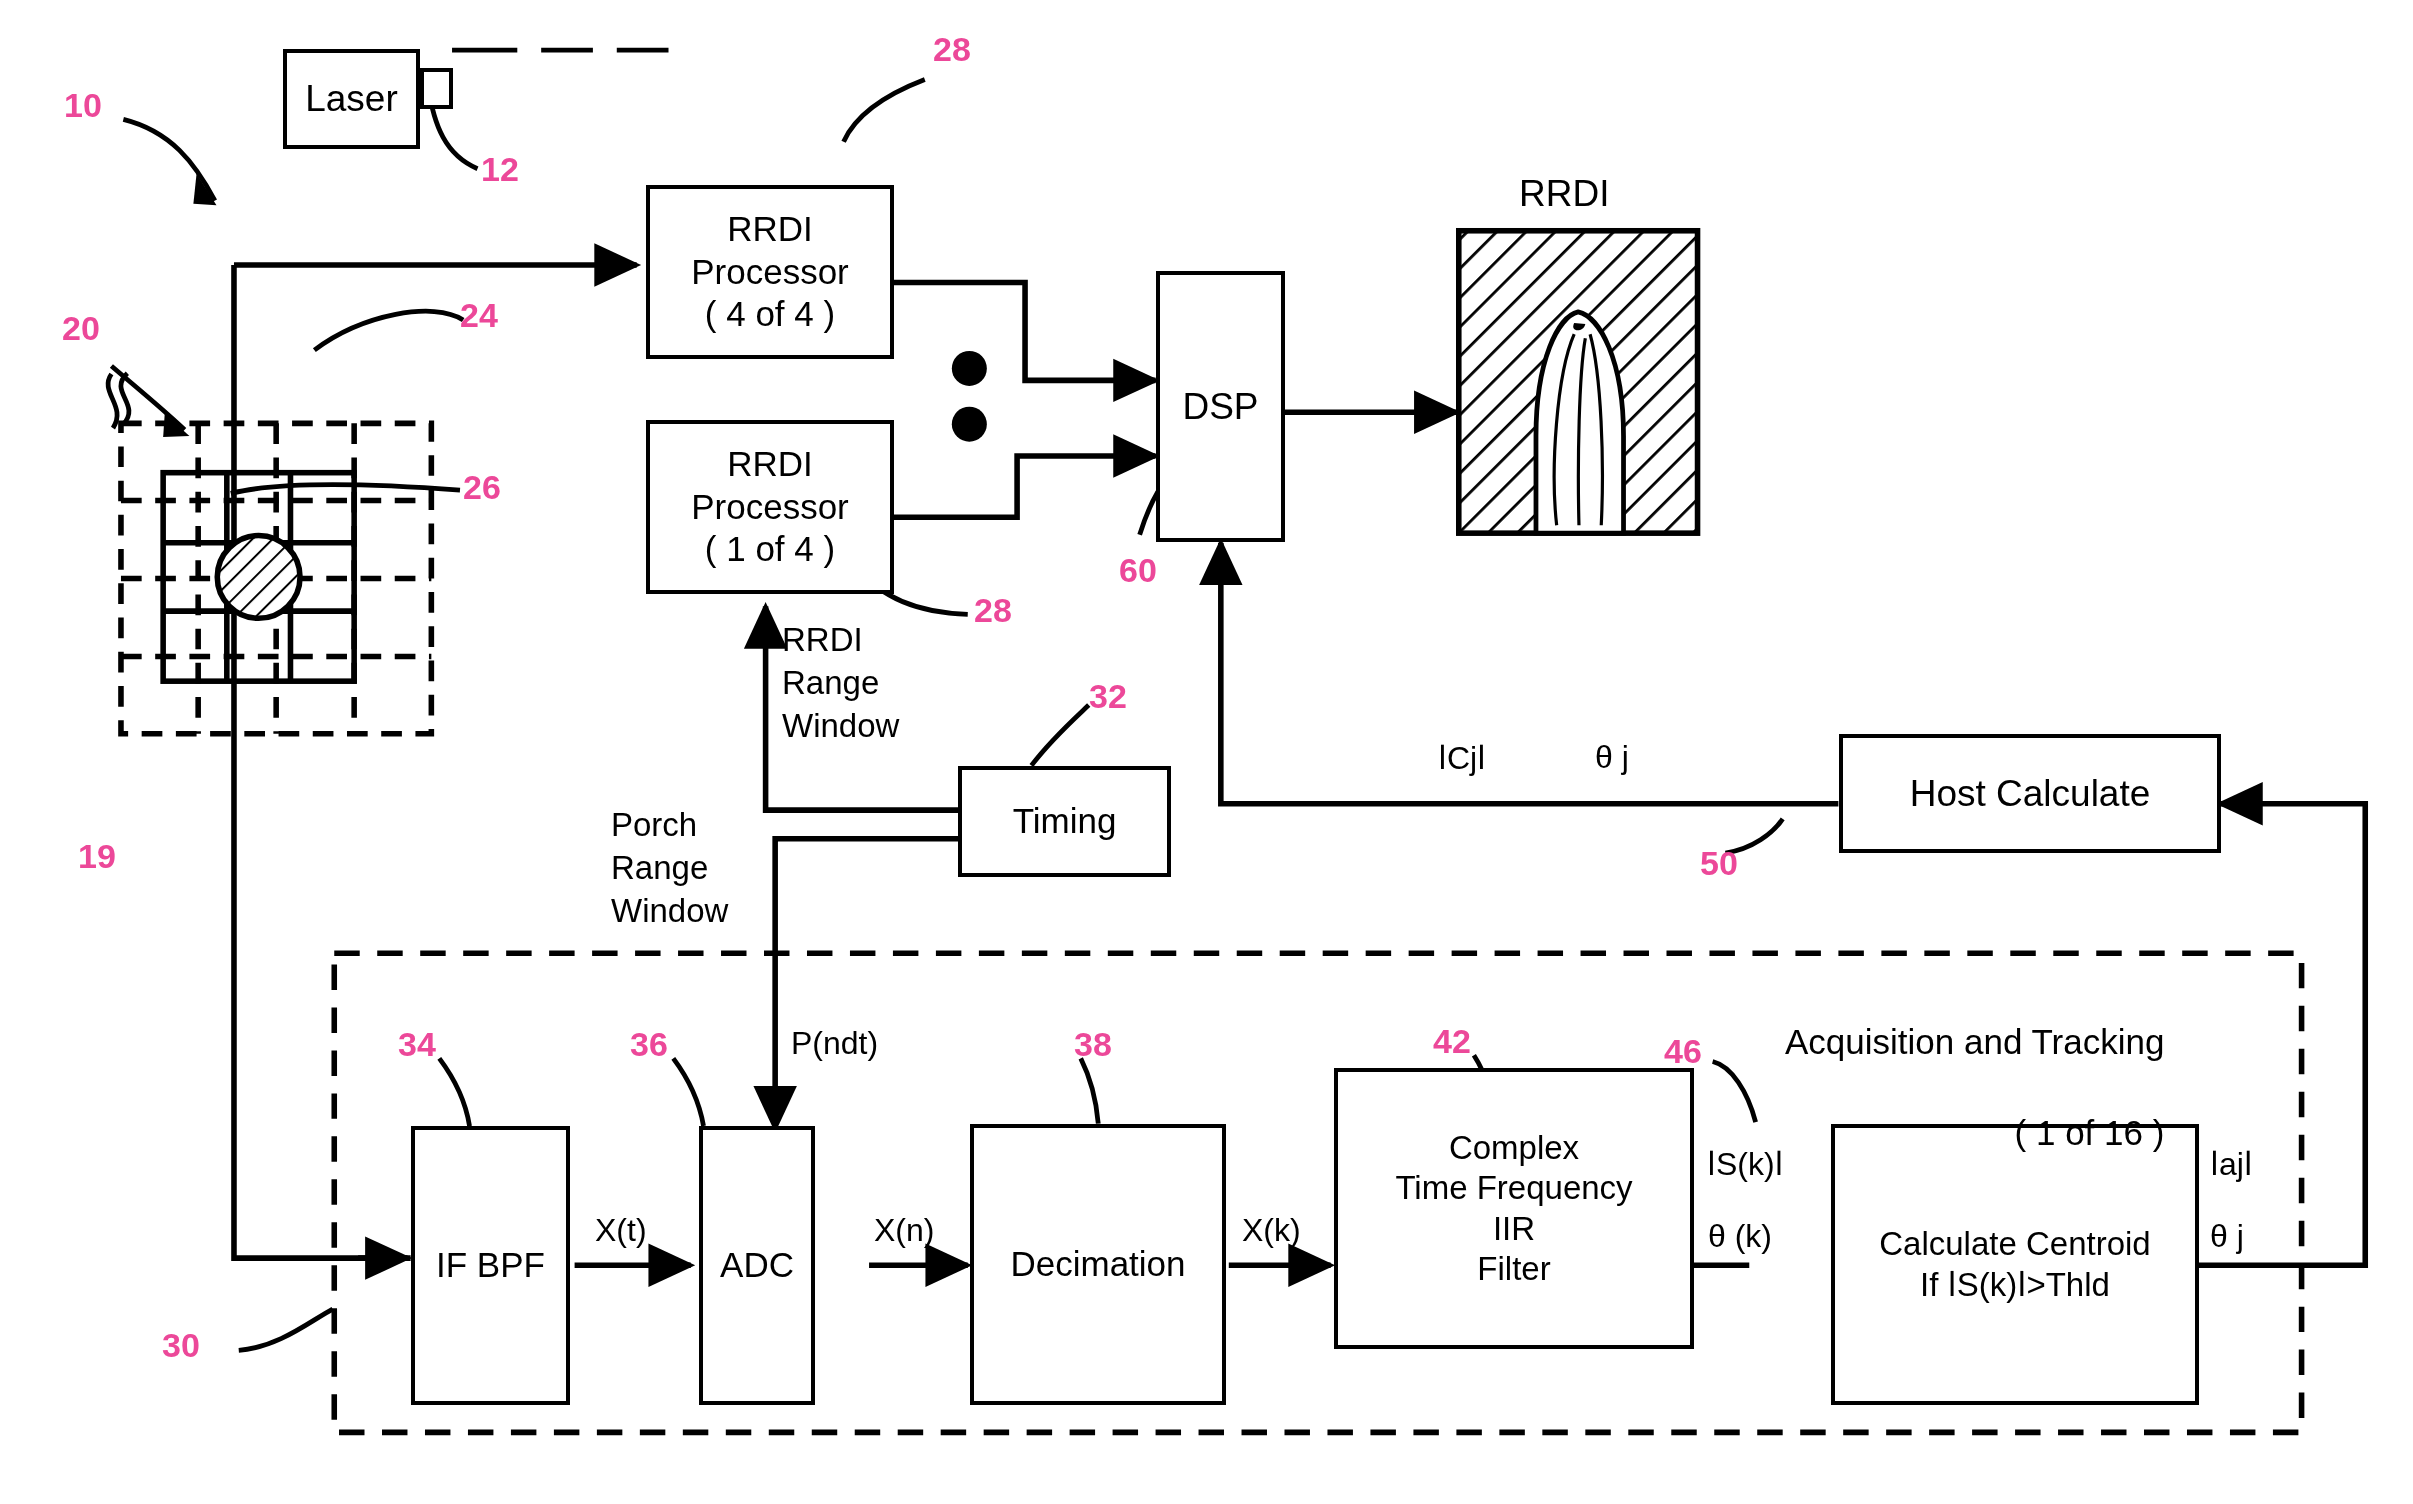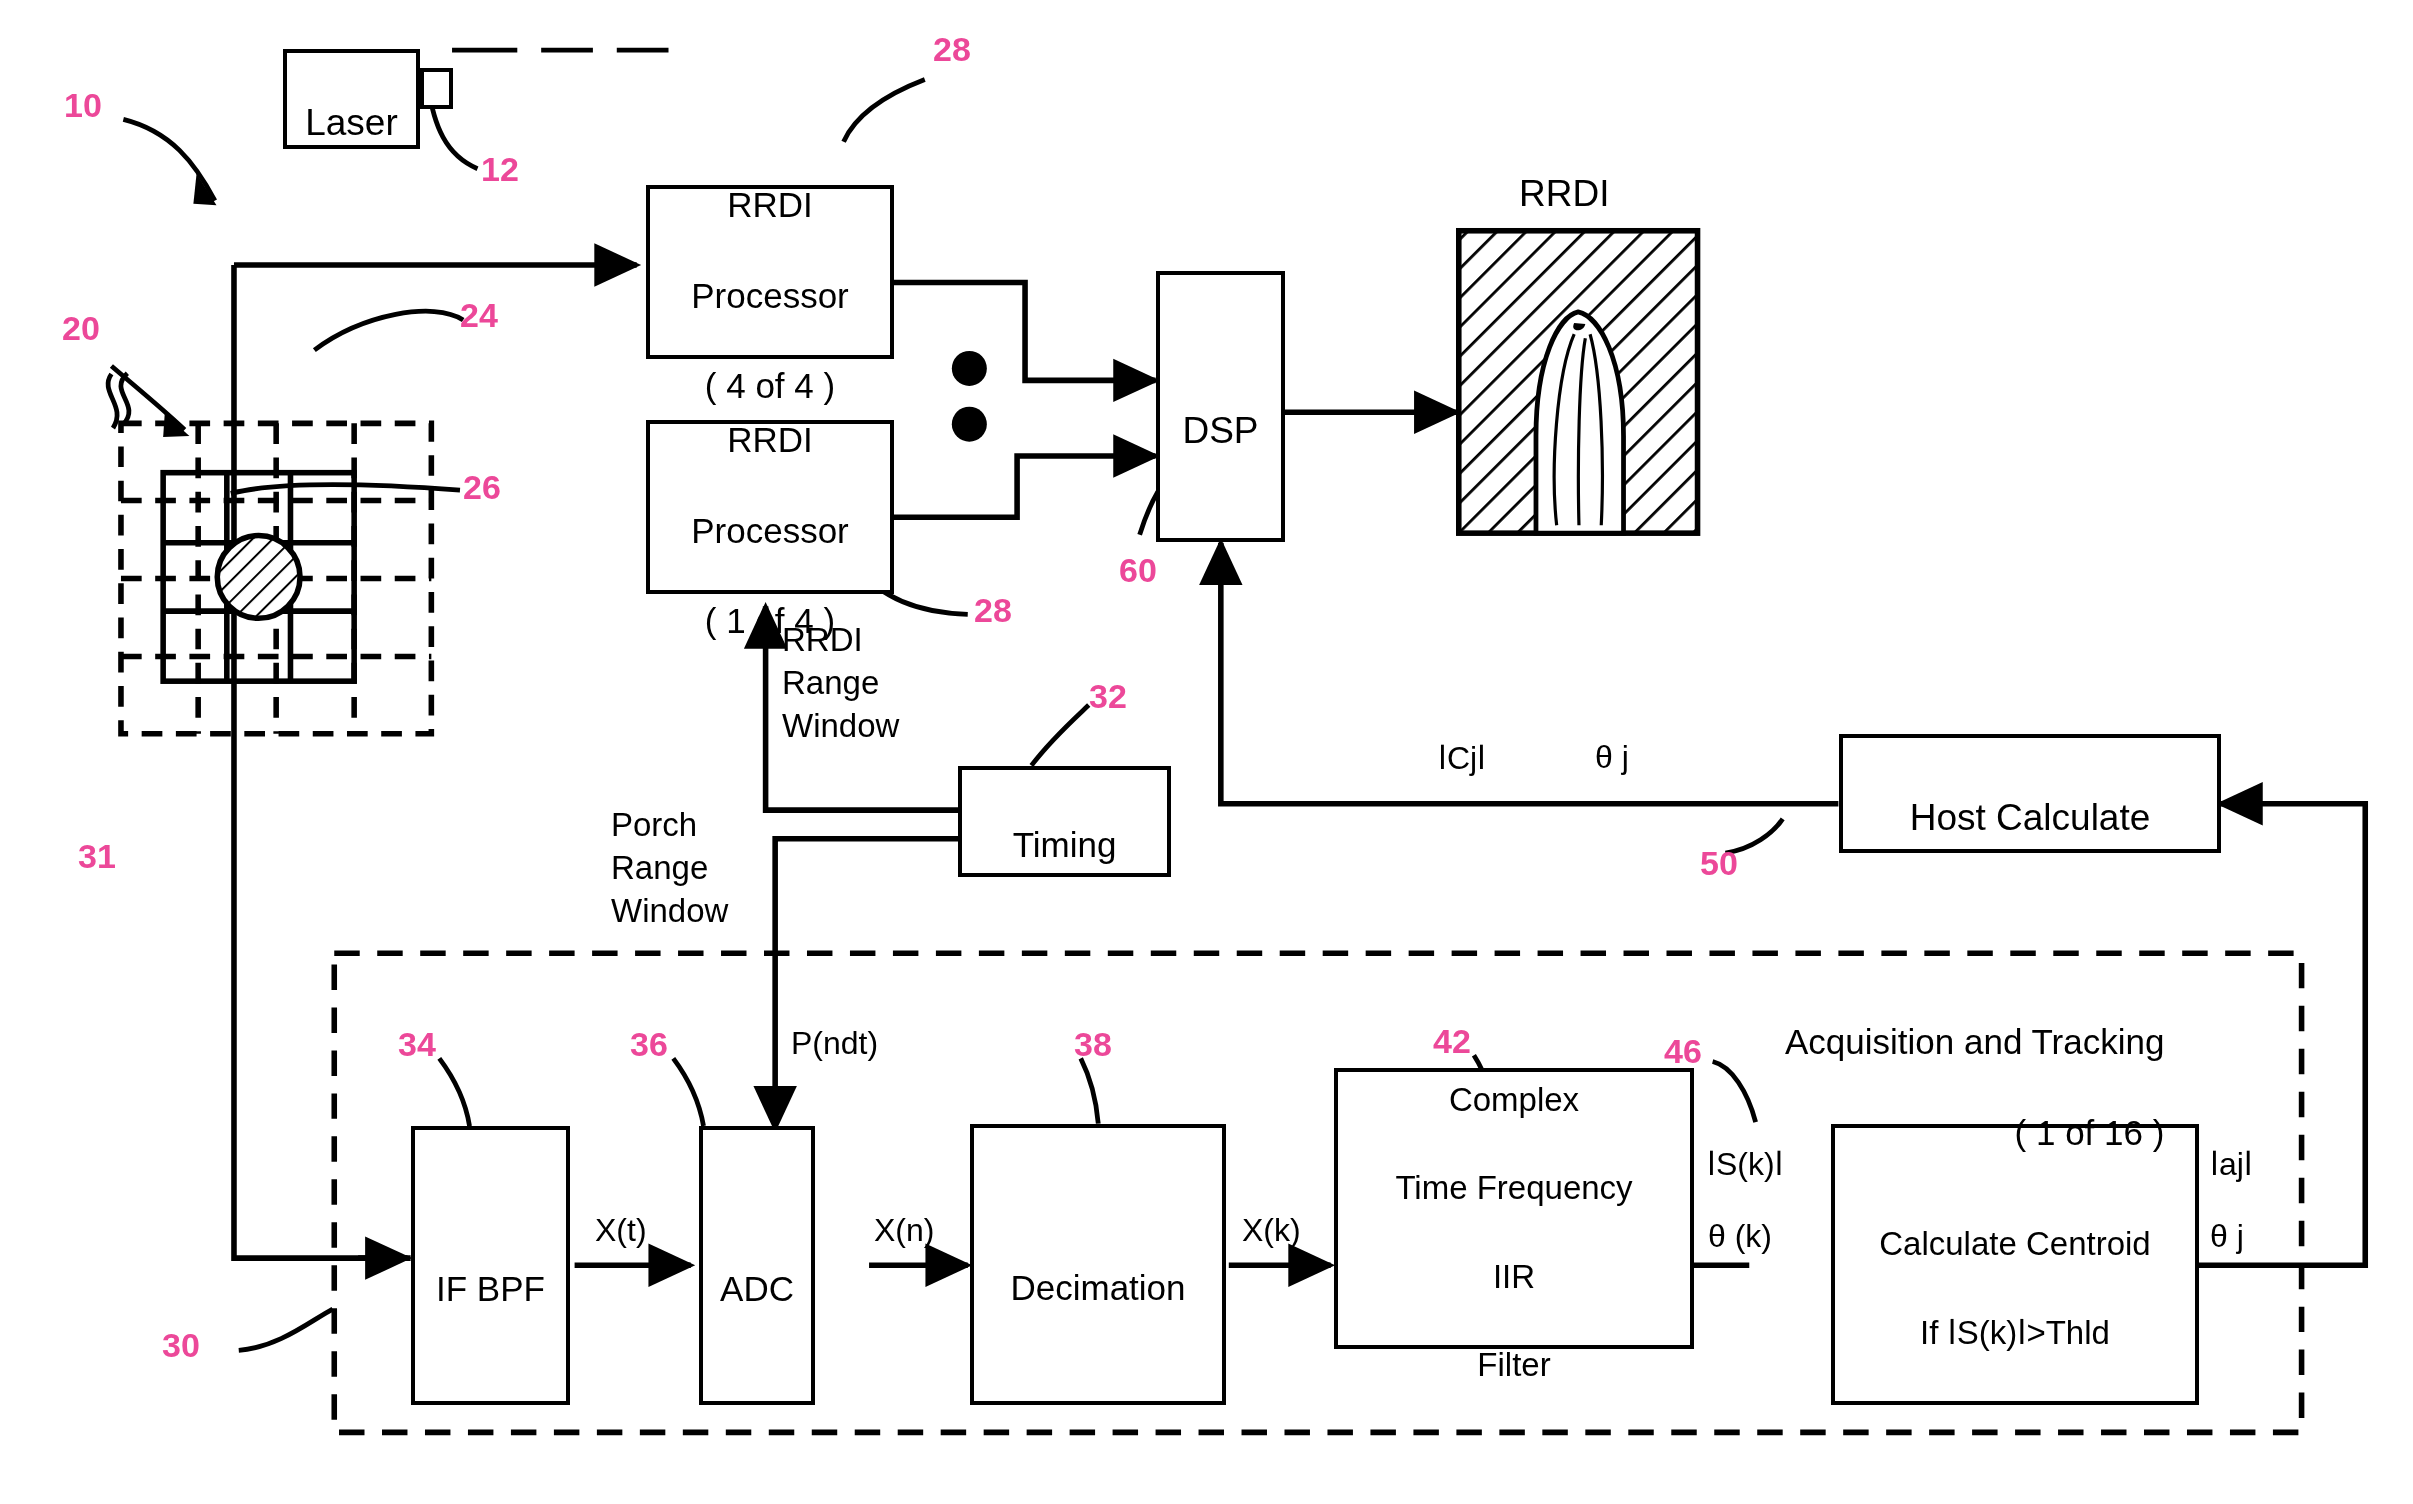--- a/index.html
+++ b/index.html
@@ -30,21 +30,21 @@
     display: flex;
     flex-direction: column;
     align-items: center;
     justify-content: center;
     text-align: center;
     font-family: "Liberation Sans", sans-serif;
     color: #000;
     line-height: 1.22;
     z-index: 6;
   }
-  .box .ln { display: block; white-space: nowrap; margin-top: 48px; }
+  .box .ln { display: block; white-space: nowrap; }
   .f42 { font-size: 33px; }
   .f44 { font-size: 35px; }
   .f46 { font-size: 37px; }
 
   
   .lbl {
     position: absolute;
     font-family: "Liberation Sans", sans-serif;
     color: #000;
     white-space: pre;
@@ -288,21 +288,21 @@
 
   <div class="sig" style="left:2210px; top:1218px;">θ j</div>
 
   <div class="sig" style="left:1438px; top:739px;">ⅼCjⅼ</div>
 
   <div class="sig" style="left:1595px; top:739px;">θ j</div>
 
   <div class="num" style="left:64px; top:86px;">10</div>
   <div class="num" style="left:481px; top:150px;">12</div>
   <div class="num" style="left:62px; top:309px;">20</div>
-  <div class="num" style="left:78px; top:837px;">31</div>
+  <div class="num" style="left:78px; top:837px;">19</div>
   <div class="num" style="left:460px; top:296px;">24</div>
   <div class="num" style="left:463px; top:468px;">26</div>
   <div class="num" style="left:933px; top:30px;">28</div>
   <div class="num" style="left:974px; top:591px;">28</div>
   <div class="num" style="left:162px; top:1326px;">30</div>
   <div class="num" style="left:1089px; top:677px;">32</div>
   <div class="num" style="left:398px; top:1025px;">34</div>
   <div class="num" style="left:630px; top:1025px;">36</div>
   <div class="num" style="left:1041px; top:1025px;margin-left:33px;">38</div>
   <div class="num" style="left:1433px; top:1022px;">42</div>

